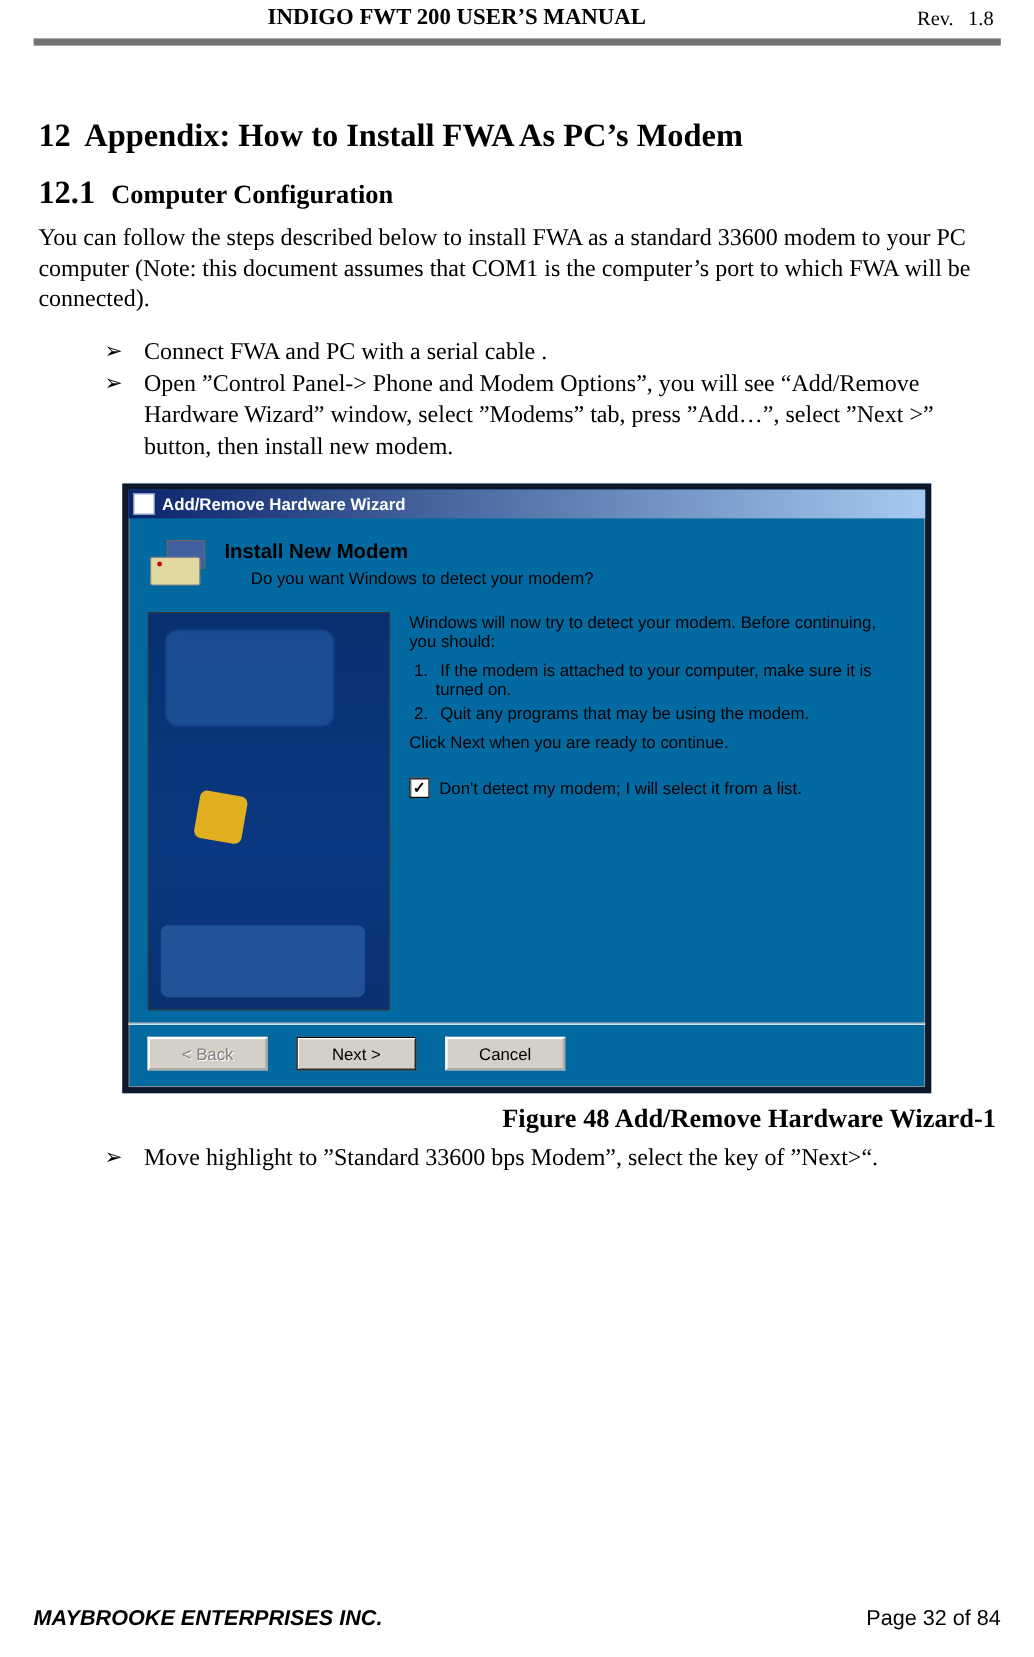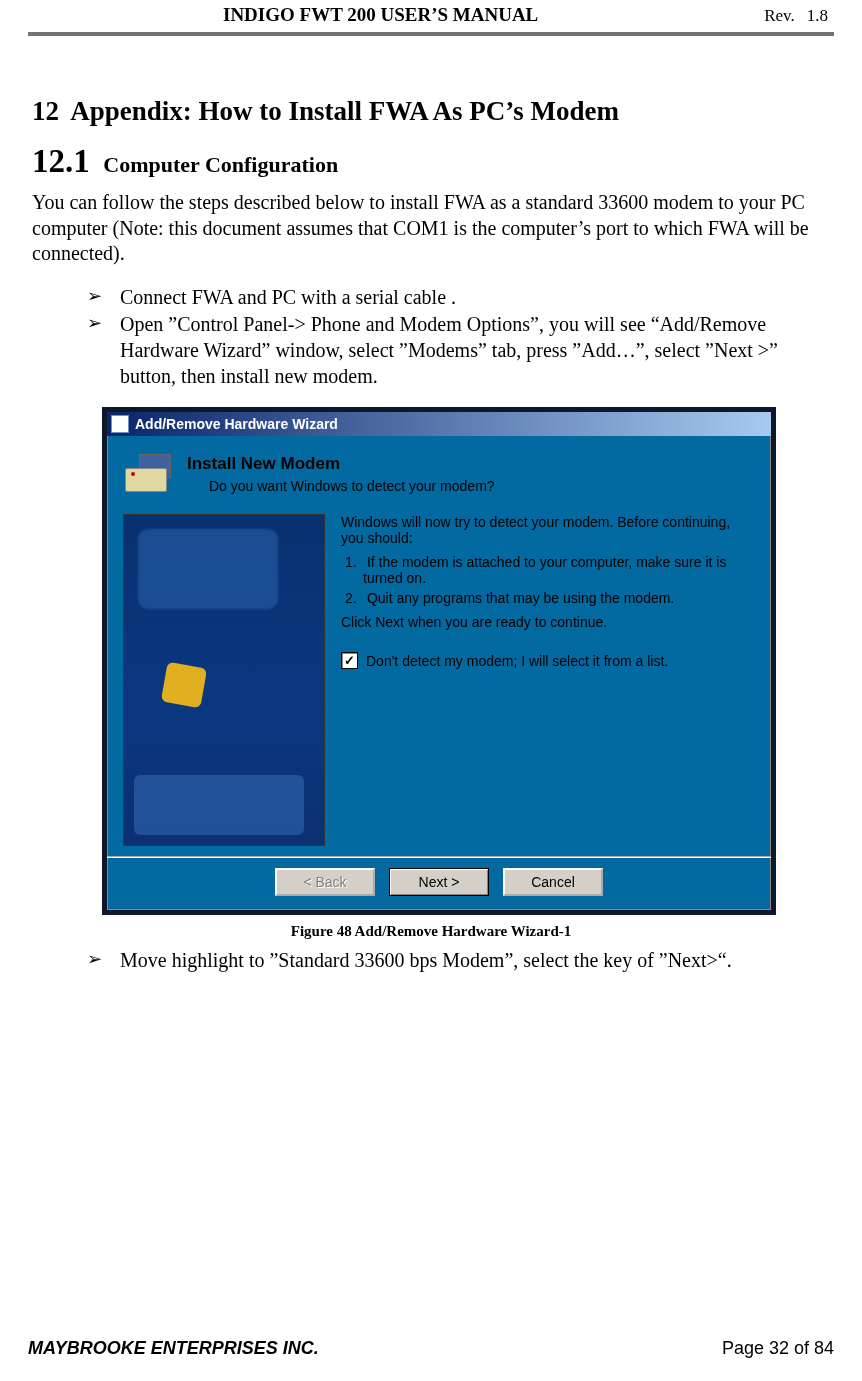--- a/index.html
+++ b/index.html
@@ -14,21 +14,21 @@
     width: 862px;
     min-height: 1381px;
     box-sizing: border-box;
     padding: 0 28px;
     position: relative;
   }
   .header {
     position: relative;
     padding-top: 4px;
     padding-bottom: 6px;
-    border-bottom: 4px solid #737373;
+    border-bottom: 6px solid #737373;
   }
   .header-title {
     font-weight: bold;
     font-size: 19px;
     margin-left: 195px;
   }
   .header-rev-row {
     position: absolute;
     right: 6px;
     bottom: 6px;
@@ -44,21 +44,21 @@
     font-weight: bold;
     font-size: 27px;
     margin: 26px 0 14px 0;
   }
   .h1 .num { margin-right: 6px; }
   .h2 {
     font-weight: bold;
     font-size: 22px;
     margin: 16px 0 10px 0;
   }
-  .h2 .num { font-size: 33px; margin-right: 8px; }
+  .h2 .num { font-size: 27px; margin-right: 8px; }
   .h3 {
     font-weight: bold;
     font-size: 19px;
     margin: 12px 0 4px 0;
   }
   .h3 .num { margin-right: 10px; }
   .body-text {
     font-size: 20px;
     line-height: 1.28;
     margin: 2px 0 18px 0;
@@ -79,23 +79,23 @@
     position: absolute;
     left: 55px;
     top: 0;
     font-size: 18px;
     font-family: Arial, sans-serif;
   }
   .figure-wrap {
     margin: 6px 0 6px 70px;
   }
   .figure-caption {
-    text-align: center;
-    font-weight: bold;
-    font-size: 15px;
+    text-align: right;
+    font-weight: bold;
+    font-size: 22px;
     margin: 8px 0 8px 0;
   }
   
   .dialog {
     width: 664px;
     font-family: Tahoma, "MS Sans Serif", Arial, sans-serif;
     font-size: 14px;
     background: #0369a1;
     border: 5px solid #0f172a;
     box-shadow: 0 0 0 1px #888 inset;
@@ -231,22 +231,22 @@
     align-items: center;
     justify-content: center;
     font-size: 13px;
     font-weight: bold;
     line-height: 1;
   }
   .dlg-footer {
     border-top: 2px groove #fff;
     padding: 10px 16px 14px 16px;
     display: flex;
-    justify-content: center;
-    gap: 14px;
+    justify-content: flex-start;
+    gap: 24px;
   }
   .win-btn {
     width: 100px;
     height: 28px;
     background: #d4d0c8;
     border: 2px outset #fff;
     font-family: Tahoma, Arial, sans-serif;
     font-size: 14px;
     text-align: center;
     line-height: 24px;

